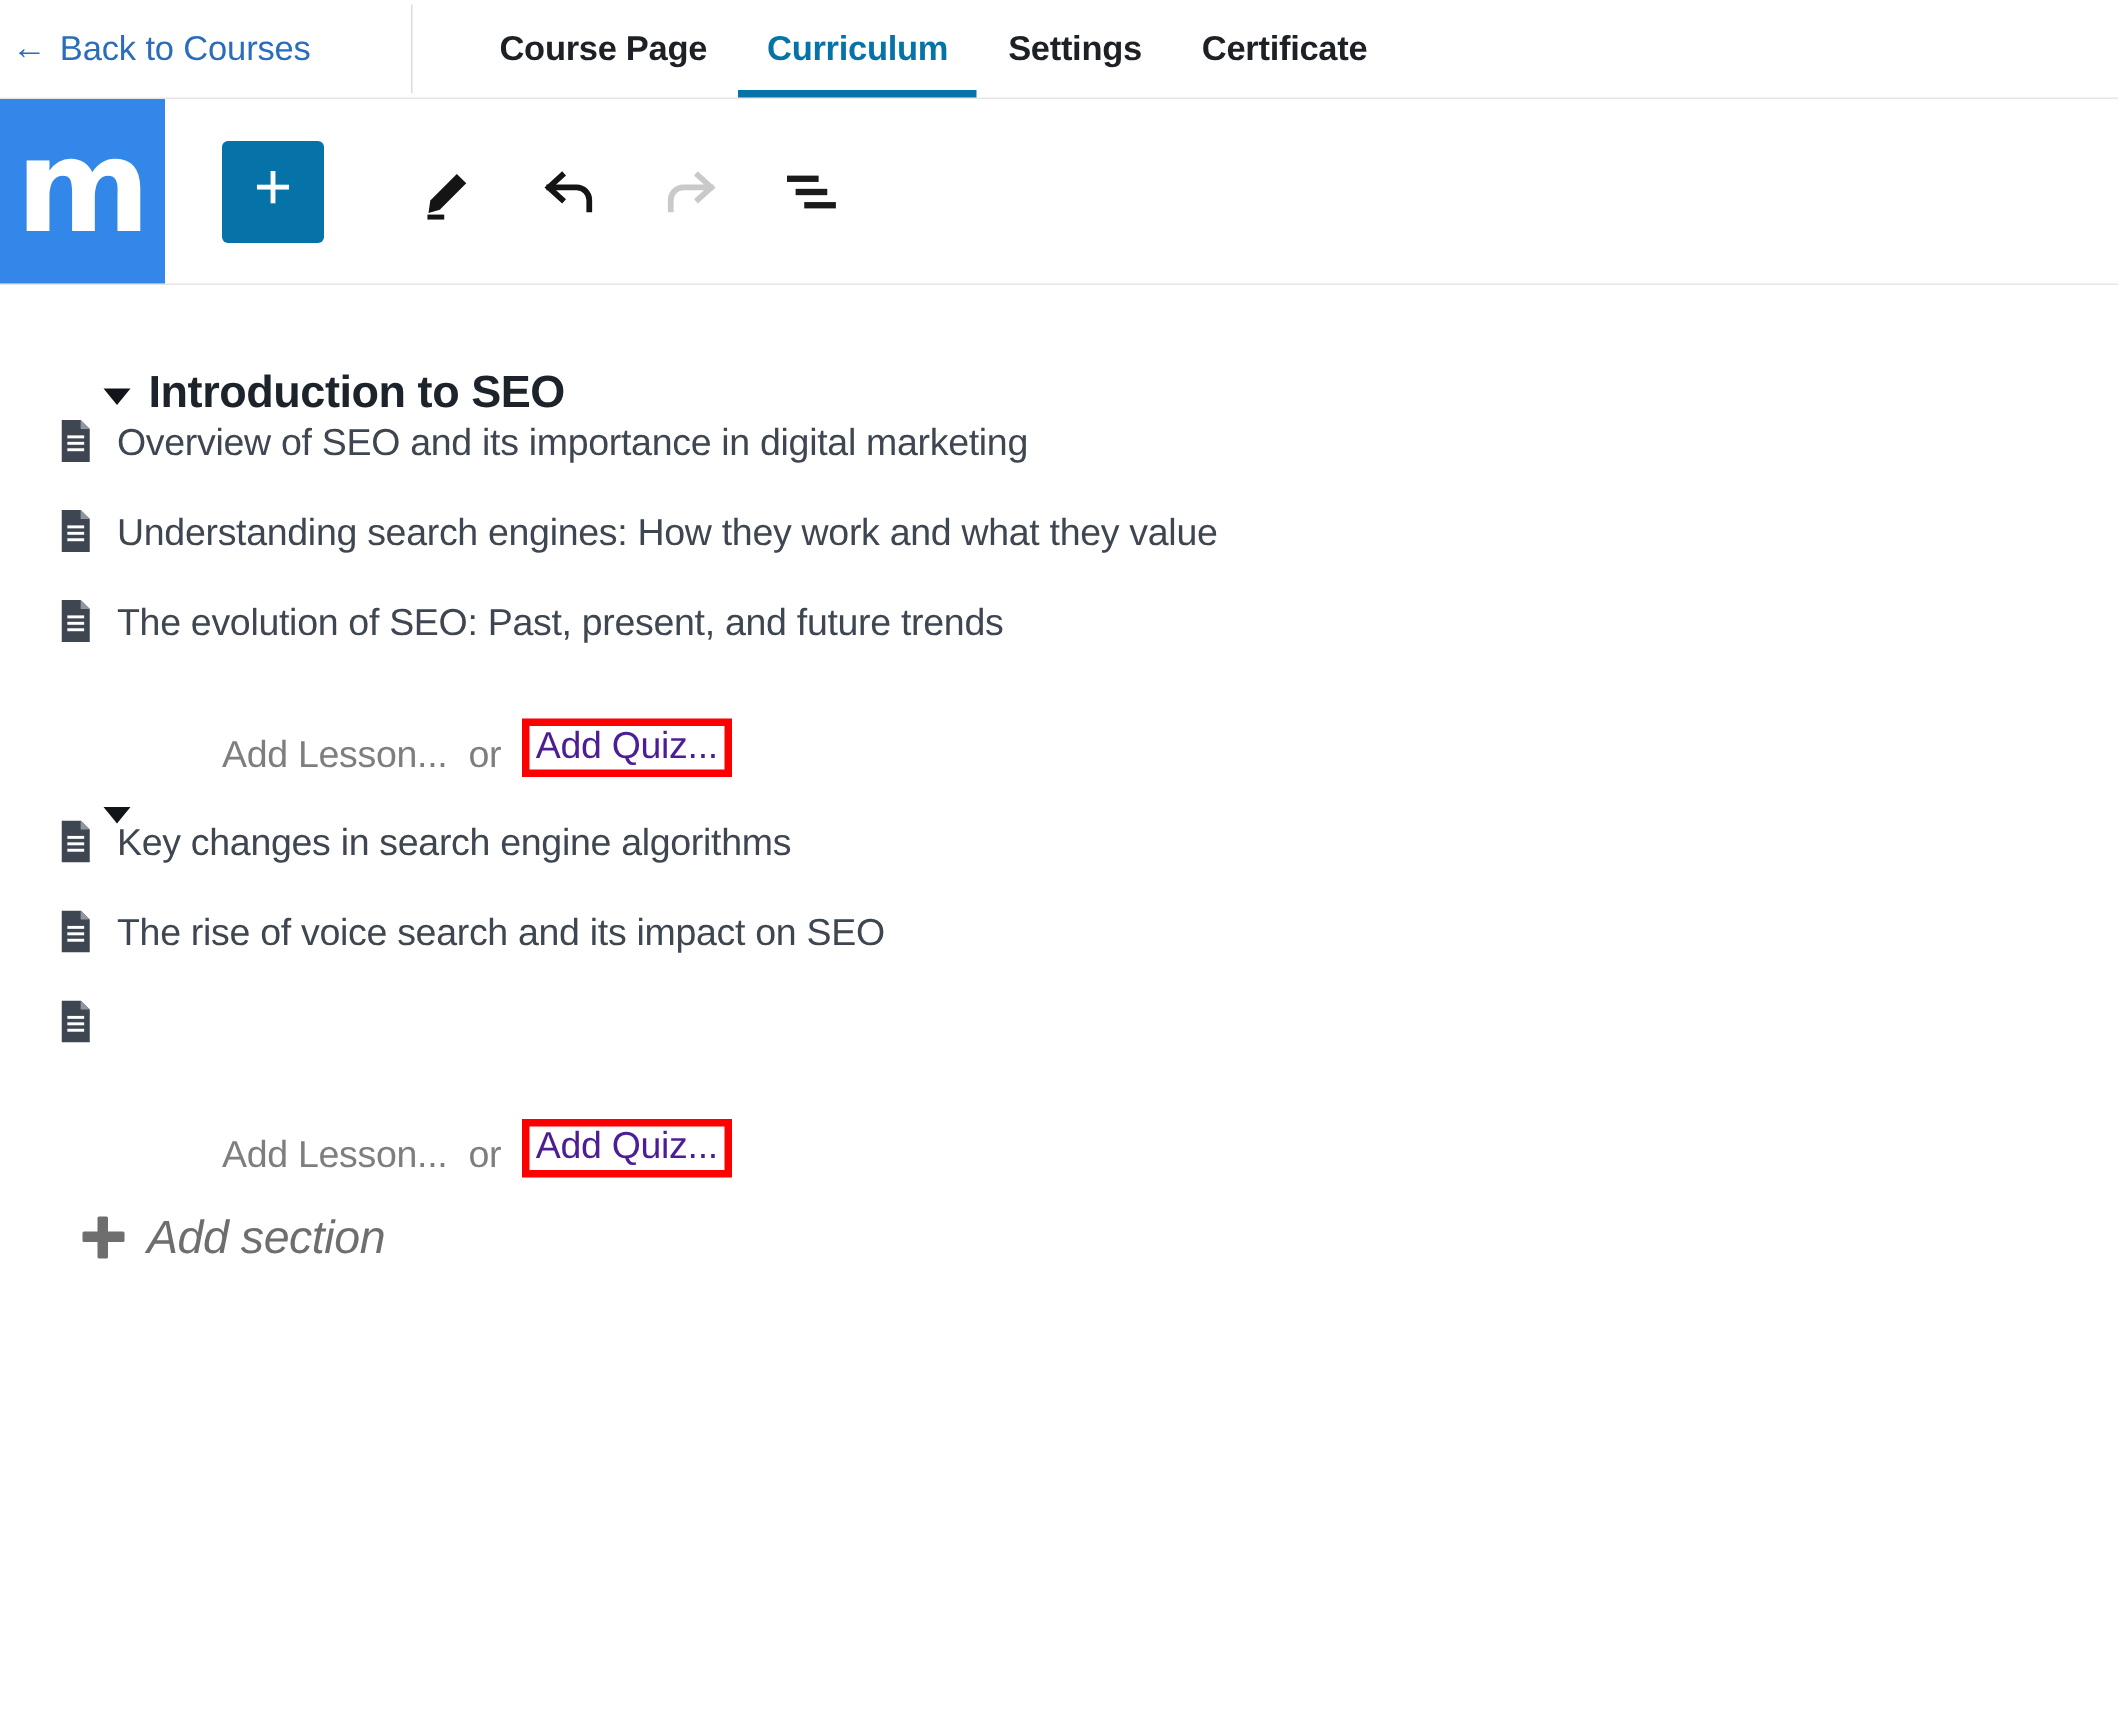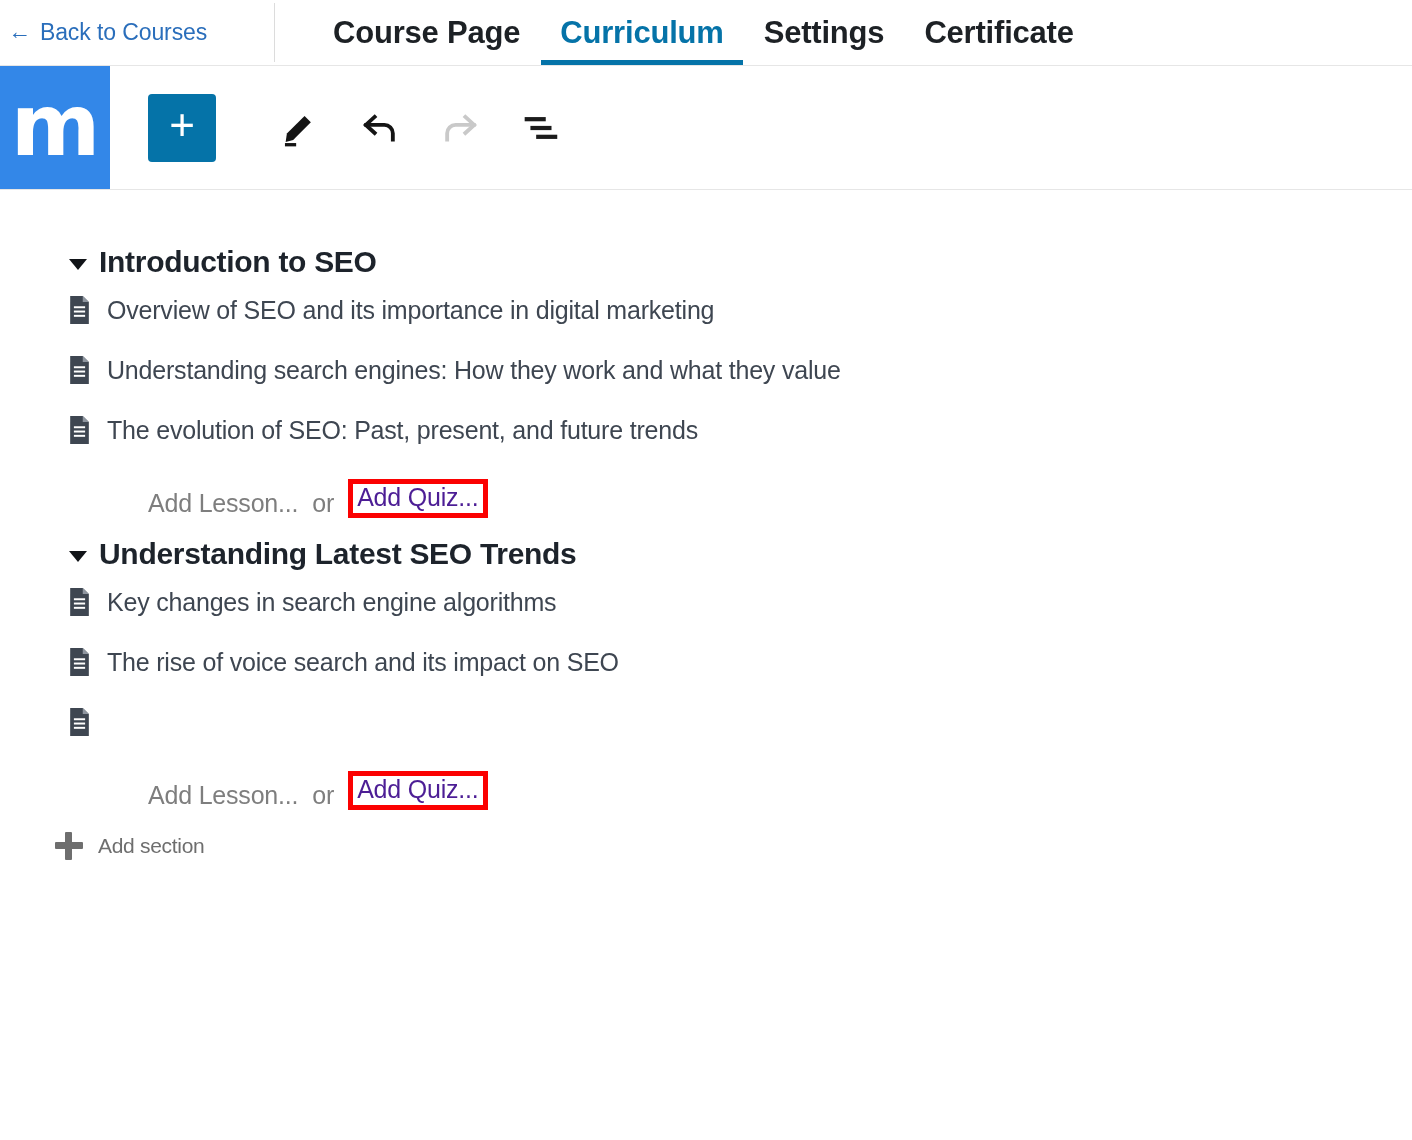--- a/index.html
+++ b/index.html
@@ -59,21 +59,21 @@
     align-items: stretch;
     height: 100%;
     margin-left: 39px;
     gap: 0;
   }
   .tab {
     position: relative;
     display: flex;
     align-items: center;
     padding: 0 20px;
-    font-size: 31px;
+    font-size: 23px;
     font-weight: bold;
     color: #1d2125;
     cursor: pointer;
     letter-spacing: -0.2px;
     white-space: nowrap;
   }
   .tab.active {
     color: #0573a8;
   }
   .tab.active::after {
@@ -175,23 +175,22 @@
   }
   .section-title {
     font-size: 30px;
     font-weight: bold;
     color: #1d232b;
     letter-spacing: -0.3px;
     line-height: 1.2;
   }
   .lesson {
     display: flex;
-    align-items: center;
     gap: 16px;
-    padding-left: 68px;
+    padding-left: 39px;
     height: 60px;
     cursor: pointer;
   }
   .doc-icon {
     flex: none;
     width: 23px;
     height: 28px;
     display: block;
   }
   .lesson-label {
@@ -255,23 +254,24 @@
     background: #6e6e6e;
     border-radius: 1px;
   }
   .plus-glyph::before {
     left: 0; right: 0; top: 10px; height: 7px;
   }
   .plus-glyph::after {
     top: 0; bottom: 0; left: 10px; width: 7px;
   }
   .add-section-label {
-    font-size: 21px;
+    font-size: 31px;
     color: #6e6e6e;
     letter-spacing: -0.3px;
+    font-style: italic;
   }
 
   .spacer-top { height: 54px; }
   .section-gap { height: 18px; }
 </style>
 </head>
 <body>
 
 <div class="header">
   <a class="back-link">
@@ -378,21 +378,20 @@
         <span class="add-quiz">Add Quiz...</span>
       </span>
     </div>
   </div>
 
   <div class="section-gap"></div>
 
   <div class="section">
     <div class="section-head">
       <span class="caret"></span>
-      <span class="section-title">Understanding Latest SEO Trends</span>
     </div>
 
     <div class="lesson">
       <svg class="doc-icon" viewBox="0 0 24 30">
         <path d="M2 0 H15.5 L22 6.4 V30 H2 Z" fill="#3e4651"></path>
         <path d="M15.5 0 L22 6.4 H15.5 Z" fill="#8f96a0"></path>
         <rect x="6" y="11" width="12" height="2.1" fill="#ffffff"></rect>
         <rect x="6" y="15.6" width="12" height="2.1" fill="#ffffff"></rect>
         <rect x="6" y="20.2" width="12" height="2.1" fill="#ffffff"></rect>
       </svg>

